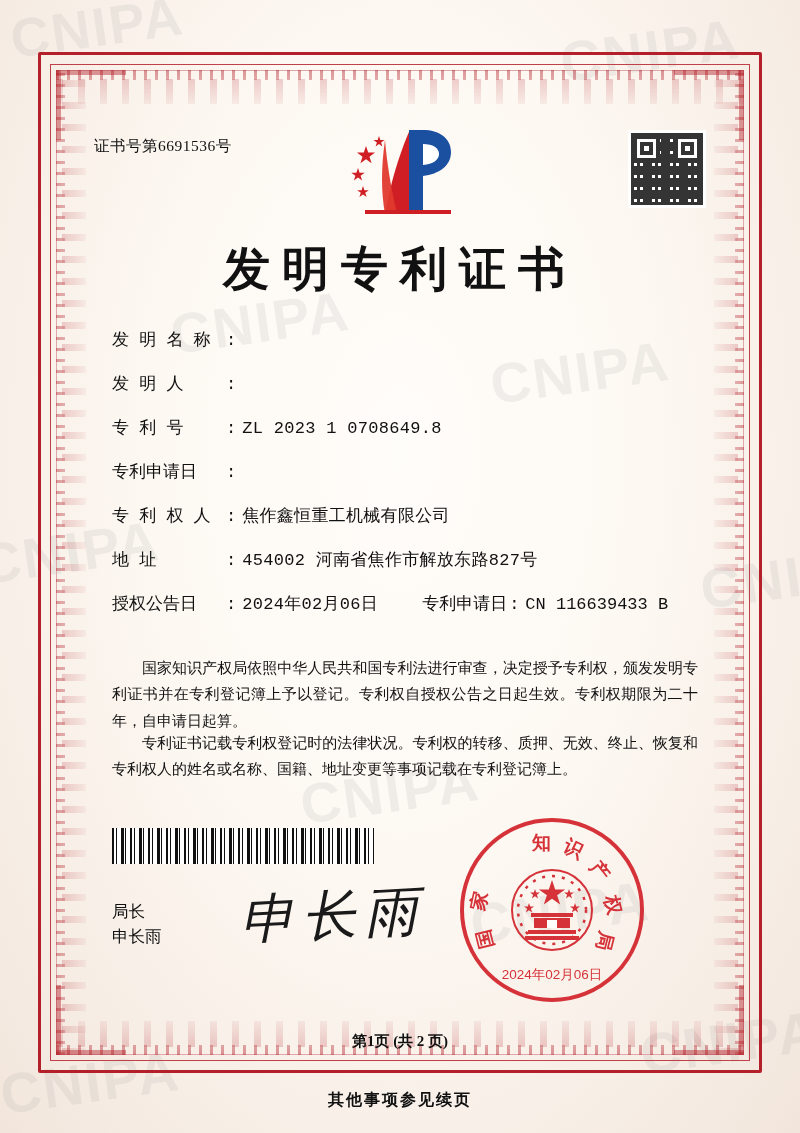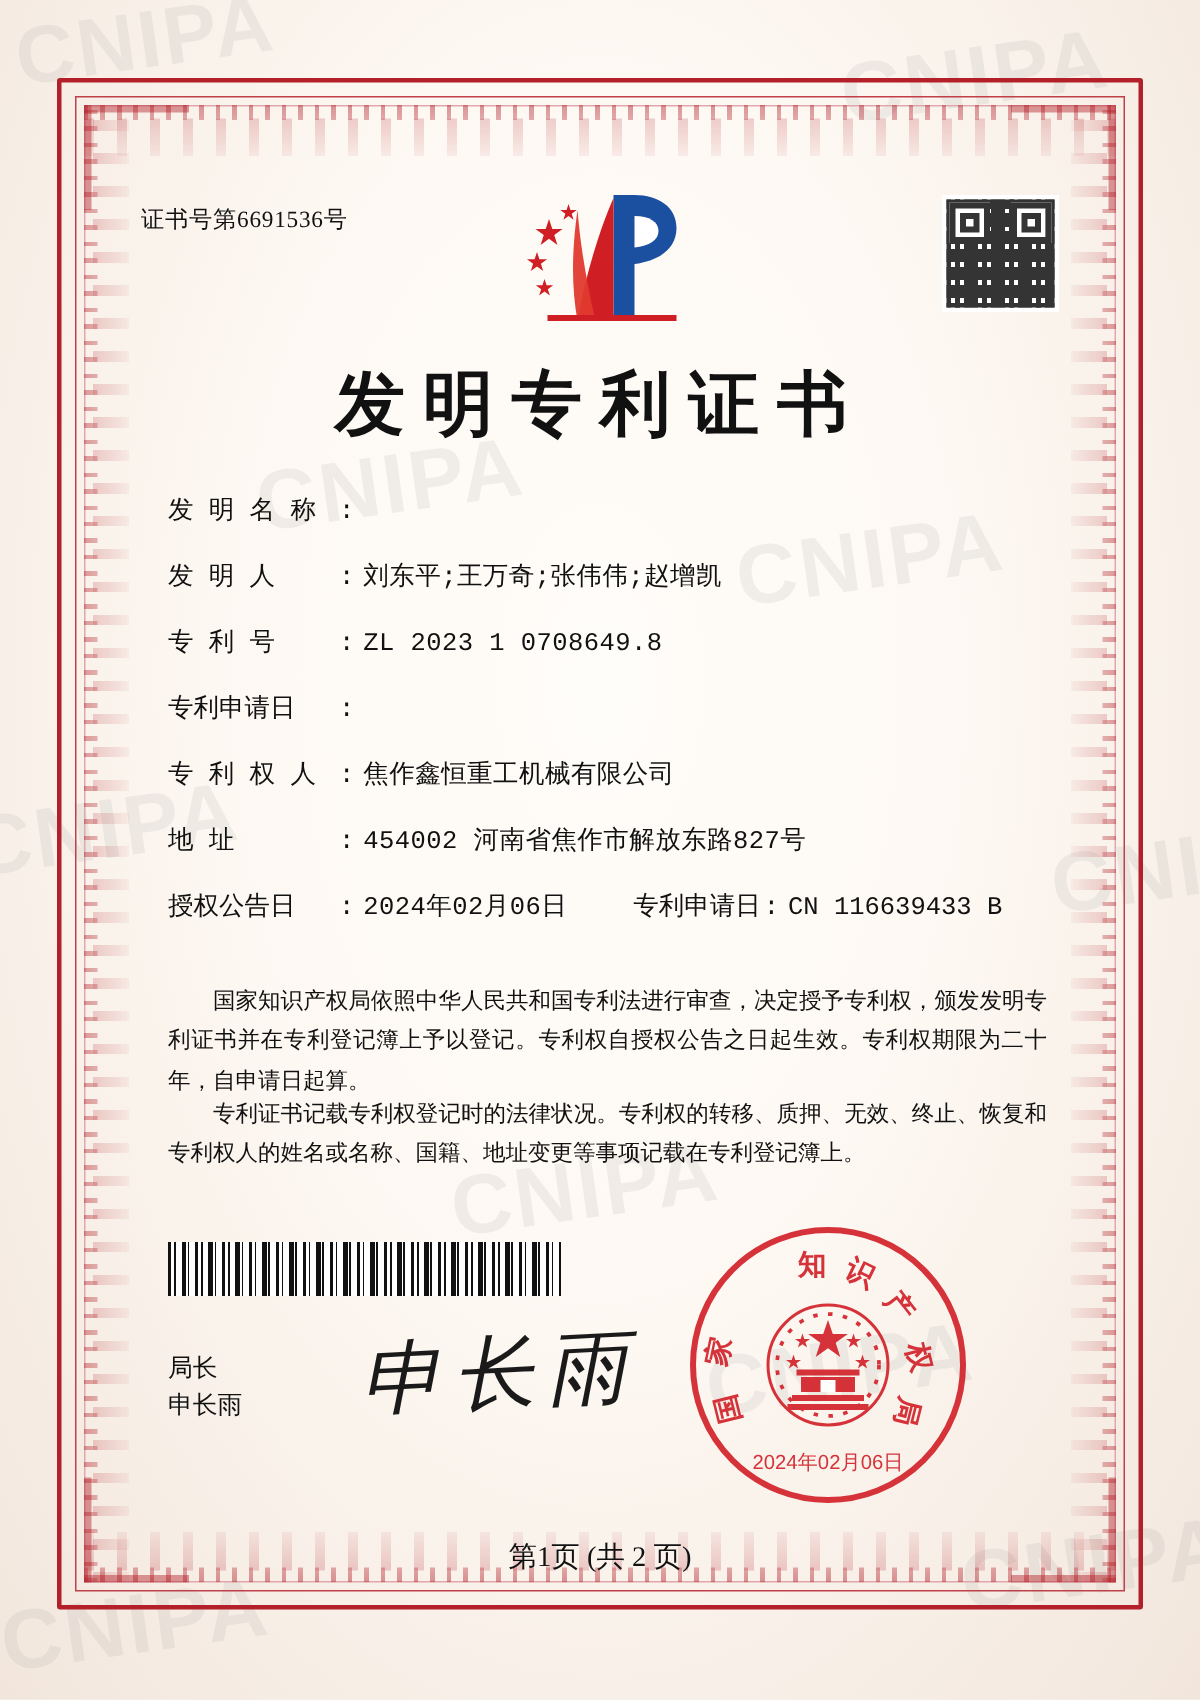--- a/index.html
+++ b/index.html
@@ -308,22 +308,23 @@
     transform: translate(-50%,-50%);
     width: 86px; height: 86px;
   }
 
   
   .page-num {
     position: absolute;
     left: 0; right: 0;
     bottom: -8px;
     text-align: center;
-    font-size: 19px;
-    color: #111;
+    font-size: 15px;
+    color: #111;
+    font-weight: bold;
   }
   .footer-note {
     position: absolute;
     left: 0; right: 0;
     bottom: 22px;
     text-align: center;
     font-size: 16px;
     font-weight: bold;
     color: #111;
     letter-spacing: 2px;
@@ -390,21 +391,20 @@
     <div class="fields">
 
       <div class="row">
         <span class="label">发 明 名 称</span>
         <span class="colon">:</span>
       </div>
 
       <div class="row">
         <span class="label">发 明 人</span>
         <span class="colon">:</span>
-        <span class="value">刘东平;王万奇;张伟伟;赵增凯</span>
       </div>
 
       <div class="row">
         <span class="label">专 利 号</span>
         <span class="colon">:</span>
         <span class="value">ZL 2023 1 0708649.8</span>
       </div>
 
       <div class="row">
         <span class="label">专利申请日</span>
@@ -482,14 +482,15 @@
           </g>
         </svg>
       </div>
       <div class="seal-date">2024年02月06日</div>
     </div>
 
     <div class="page-num">第1页 (共 2 页)</div>
 
   </div>
 
+  <div class="footer-note">其他事项参见续页</div>
 
 </div>
 
 </body></html>

